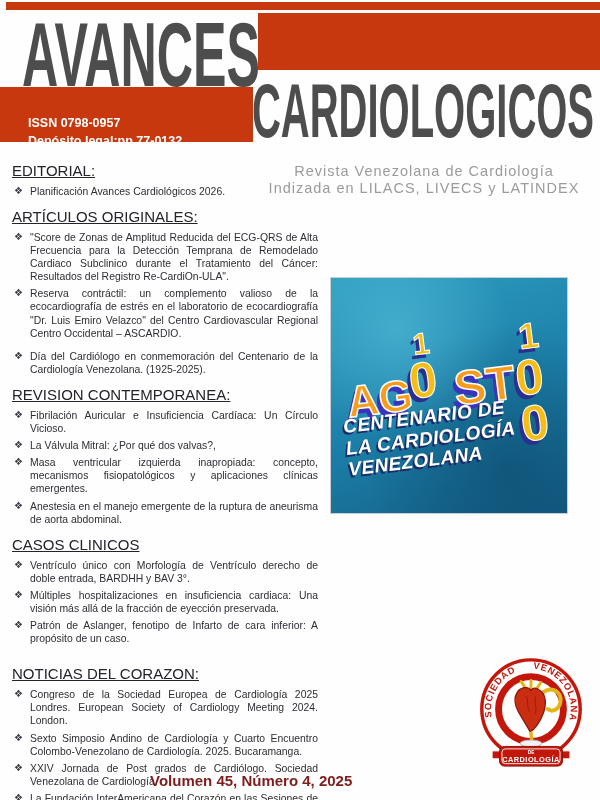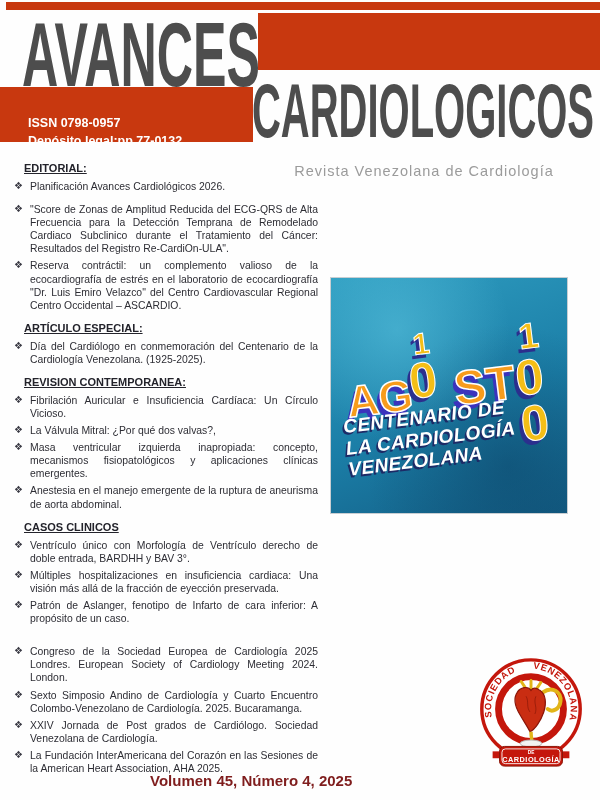--- a/index.html
+++ b/index.html
@@ -16,22 +16,22 @@
              padding:27px 0 0 28px;box-sizing:border-box;}
   #cardio-box{left:250px;top:79px;width:350px;height:64px;}
   .mast-text{fill:#4d4d4d;font-family:"Liberation Sans",sans-serif;font-weight:bold;}
   #tagline{left:248px;top:143px;width:352px;text-align:center;color:#9b9b9b;
            font-size:14.5px;line-height:1.18;letter-spacing:1px;margin-top:20px;}
 
   
   #toc{left:12px;top:162px;width:306px;color:#2d2d34;font-size:10.4px;line-height:1.26;}
   .toc-section{margin-bottom:10px;}
   .toc-section:last-child{margin-top:20px;}
-  .toc-heading{font-weight:bold;text-decoration:underline;font-size:11px;
-               margin-bottom:4px;color:#23232b;margin-left:12px;}
+  .toc-heading{font-weight:normal;text-decoration:underline;font-size:15px;
+               margin-bottom:4px;color:#23232b;}
   .toc-item{display:flex;margin-bottom:4px;}
   .bullet{flex:0 0 16px;font-size:10px;color:#3a3a44;padding-left:2px;}
   .toc-text{flex:1;text-align:justify;}
 
   
   #poster{left:330px;top:277px;width:236px;height:235px;border:1px solid #c9ced2;
           background:
             radial-gradient(circle at 28% 22%, rgba(91,196,224,.55), rgba(91,196,224,0) 45%),
             radial-gradient(circle at 75% 80%, rgba(10,60,95,.45), rgba(10,60,95,0) 55%),
             linear-gradient(160deg,#2f9dc0 0%,#1b7ea7 55%,#135e85 100%);
@@ -77,42 +77,43 @@
 </div>
 
 <div class="abs" id="cardio-box">
   <svg width="350" height="64" viewBox="0 0 350 64" style="overflow:visible">
     <text class="mast-text" x="2" y="58" font-size="76" textLength="342" lengthAdjust="spacingAndGlyphs">CARDIOLOGICOS</text>
   </svg>
 </div>
 
 <div class="abs" id="tagline">
   <div>Revista Venezolana de Cardiología</div>
+  <div>Indizada en LILACS, LIVECS y LATINDEX</div>
 </div>
 
 <div class="abs" id="toc">
     <div class="toc-section">
       <div class="toc-heading">EDITORIAL:</div>
       <div class="toc-item">
         <span class="bullet">❖</span>
         <span class="toc-text">Planificación Avances Cardiológicos 2026.</span>
       </div>
     </div>
     <div class="toc-section">
+      <div class="toc-heading">ARTÍCULOS ORIGINALES:</div>
       <div class="toc-item">
         <span class="bullet">❖</span>
         <span class="toc-text">"Score de Zonas de Amplitud Reducida del ECG-QRS de Alta Frecuencia para la Detección Temprana de Remodelado Cardiaco Subclinico durante el Tratamiento del Cáncer: Resultados del Registro Re-CardiOn-ULA".</span>
       </div>
       <div class="toc-item">
         <span class="bullet">❖</span>
         <span class="toc-text">Reserva contráctil: un complemento valioso de la ecocardiografía de estrés en el laboratorio de ecocardiografía "Dr. Luis Emiro Velazco" del Centro Cardiovascular Regional Centro Occidental – ASCARDIO.</span>
       </div>
     </div>
     <div class="toc-section">
-      <div class="toc-heading">ARTÍCULO ESPECIAL:</div>
       <div class="toc-item">
         <span class="bullet">❖</span>
         <span class="toc-text">Día del Cardiólogo en conmemoración del Centenario de la Cardiología Venezolana.   (1925-2025).</span>
       </div>
     </div>
     <div class="toc-section">
       <div class="toc-heading">REVISION CONTEMPORANEA:</div>
       <div class="toc-item">
         <span class="bullet">❖</span>
         <span class="toc-text">Fibrilación Auricular e Insuficiencia Cardíaca: Un Círculo Vicioso.</span>
@@ -139,20 +140,21 @@
       <div class="toc-item">
         <span class="bullet">❖</span>
         <span class="toc-text">Múltiples hospitalizaciones en insuficiencia cardiaca: Una visión más allá de la fracción de eyección preservada.</span>
       </div>
       <div class="toc-item">
         <span class="bullet">❖</span>
         <span class="toc-text">Patrón de Aslanger, fenotipo de Infarto de cara inferior: A propósito de un caso.</span>
       </div>
     </div>
     <div class="toc-section">
+      <div class="toc-heading">NOTICIAS DEL CORAZON:</div>
       <div class="toc-item">
         <span class="bullet">❖</span>
         <span class="toc-text">Congreso de la Sociedad Europea de Cardiología 2025 Londres. European Society of Cardiology Meeting 2024. London.</span>
       </div>
       <div class="toc-item">
         <span class="bullet">❖</span>
         <span class="toc-text">Sexto Simposio Andino de Cardiología y Cuarto Encuentro Colombo-Venezolano de Cardiología. 2025. Bucaramanga.</span>
       </div>
       <div class="toc-item">
         <span class="bullet">❖</span>

